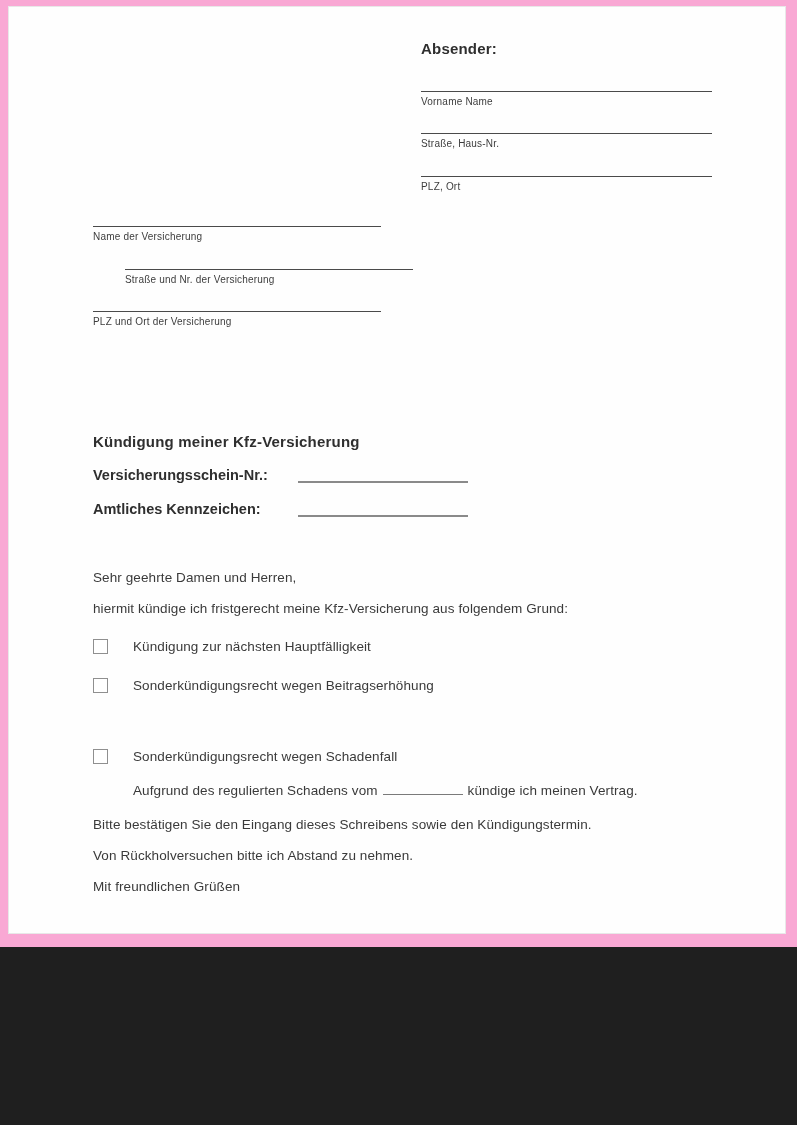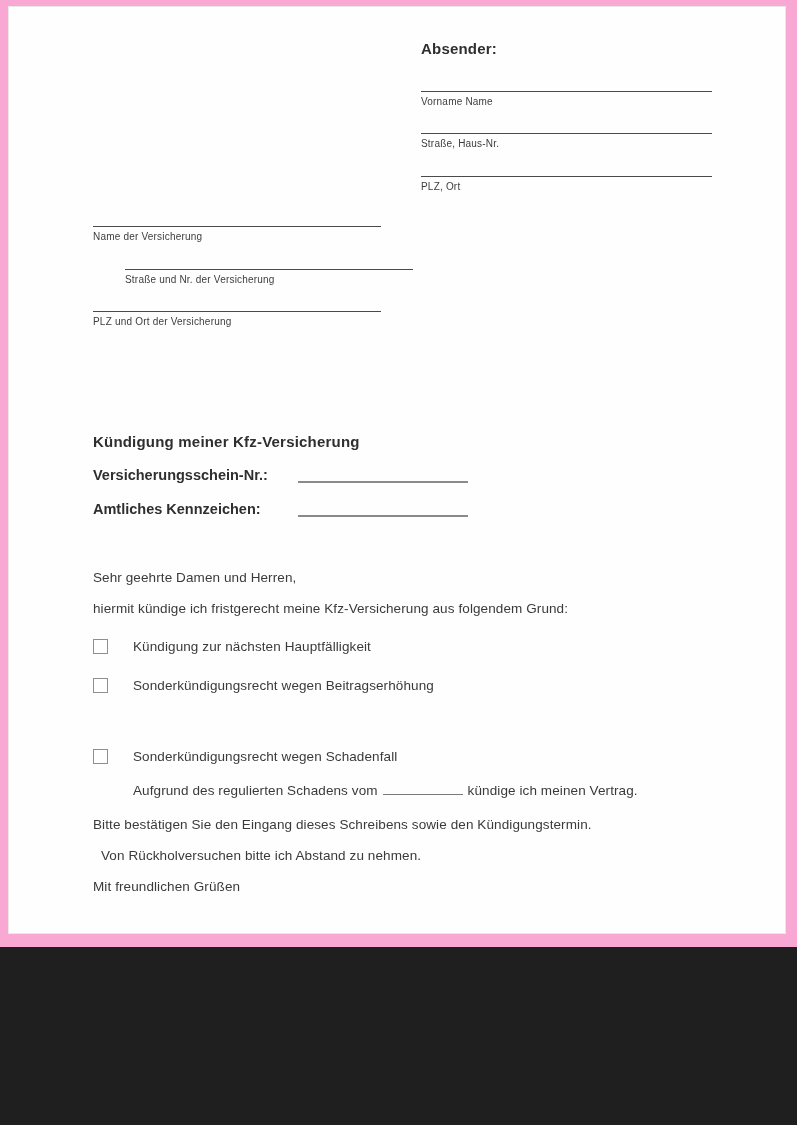--- a/index.html
+++ b/index.html
@@ -120,21 +120,21 @@
   <span class="abs checkbox" style="left:93px; top:678px;"></span>
   <div class="abs body-text" style="left:133px; top:678px;">Sonderkündigungsrecht wegen Beitragserhöhung</div>
 
   <span class="abs checkbox" style="left:93px; top:749px;"></span>
   <div class="abs body-text" style="left:133px; top:783px;">
     <span>Aufgrund des regulierten Schadens vom</span><span class="blank-inline"></span><span>kündige ich meinen Vertrag.</span>
   </div>
   <div class="abs body-text" style="left:133px; top:749px;">Sonderkündigungsrecht wegen Schadenfall</div>
 
   <div class="abs body-text" style="left:93px; top:817px;">Bitte bestätigen Sie den Eingang dieses Schreibens sowie den Kündigungstermin.</div>
-  <div class="abs body-text" style="left:101px; top:848px;text-align:right;">Von Rückholversuchen bitte ich Abstand zu nehmen.</div>
+  <div class="abs body-text" style="left:93px; top:848px;text-align:right;">Von Rückholversuchen bitte ich Abstand zu nehmen.</div>
   <div class="abs body-text" style="left:93px; top:879px;">Mit freundlichen Grüßen</div>
 
   <div class="abs sig-line" style="left:93px; top:985px; width:192px;">
     <div class="sig-label">Ort, Datum</div>
   </div>
   <div class="abs sig-line" style="left:390px; top:985px; width:196px;">
     <div class="sig-label">Unterschrift</div>
   </div>
 </div>
 

